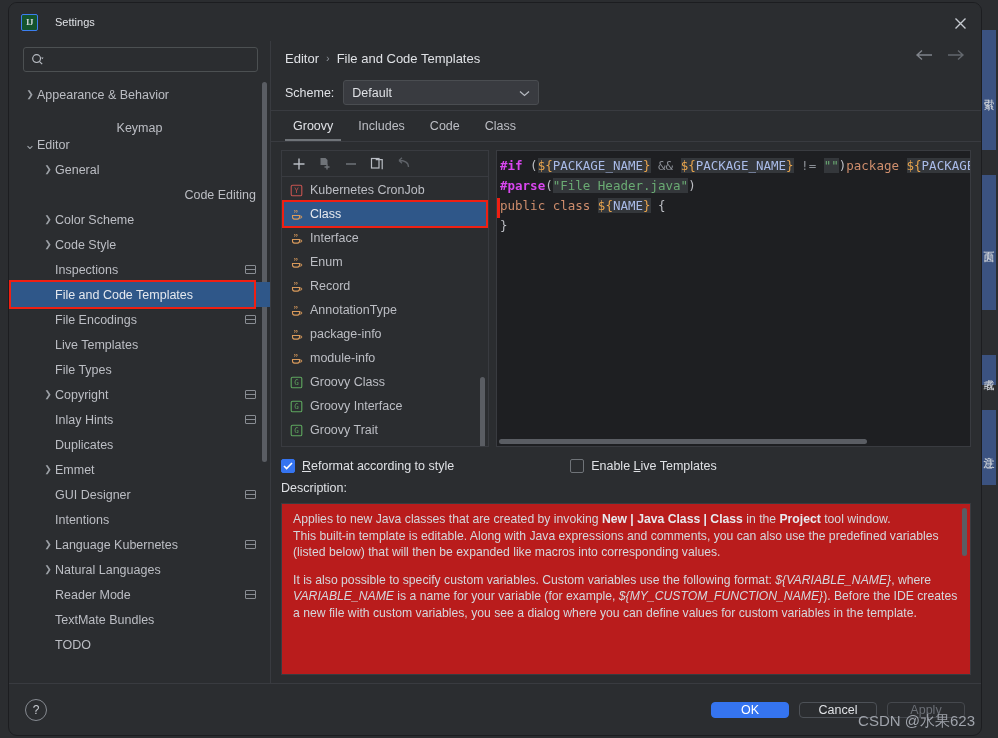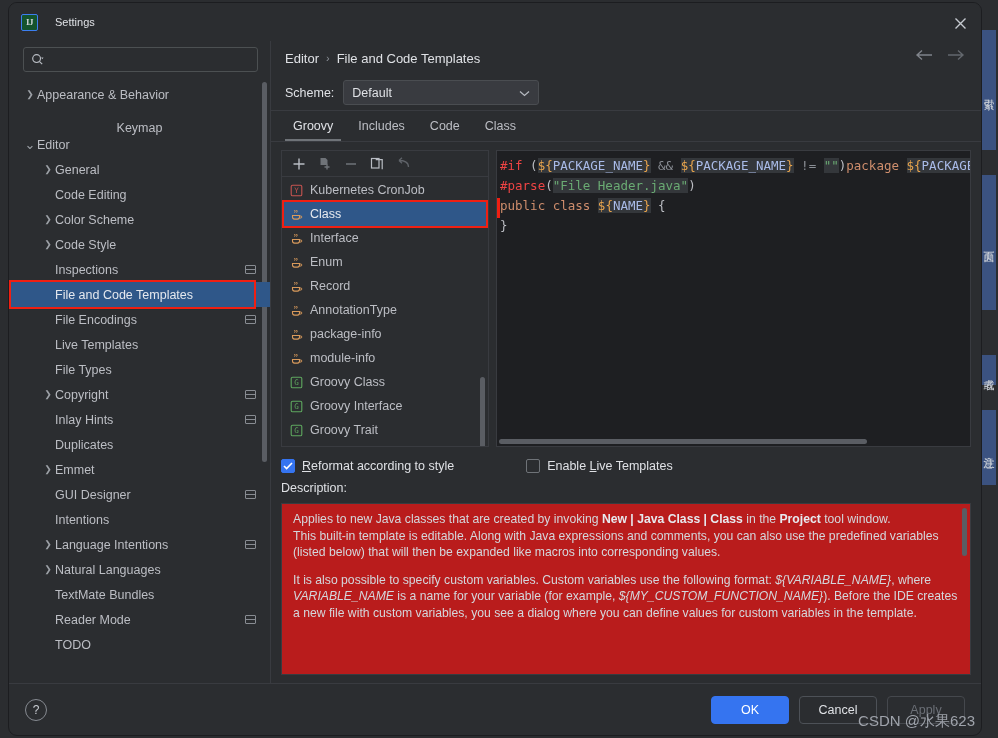--- a/index.html
+++ b/index.html
@@ -248,21 +248,21 @@
   }
   .caret-mark {
     position: absolute; left: 0; top: 47px;
     width: 3px; height: 20px; background: #f01f12;
   }
   .code-hscroll {
     position: absolute; left: 2px; bottom: 2px;
     height: 5px; width: 368px;
     background: #5a5d63; border-radius: 3px;
   }
-  .tok-dir   { color: #ef4444; font-weight: 400; }
+  .tok-dir   { color: #d946ef; font-weight: 700; }
   .tok-var   { color: #e8a44c; background: #34373b; }
   .tok-name  { color: #a9bbe8; background: #34373b; }
   .tok-op    { color: #8b8f96; }
   .tok-str   { color: #6aab73; }
   .tok-kw    { color: #cf8e6d; }
   .bg-hl     { background: #34373b; }
 
   
   .chk-row {
     flex: 0 0 30px; display: flex; align-items: center;
@@ -273,21 +273,21 @@
     font-size: 12.5px; color: #dfe1e5;
   }
   .chk .box {
     width: 14px; height: 14px; border-radius: 2px;
     border: 1px solid #6f7378; background: #2b2d30;
     margin-right: 7px; flex: 0 0 14px;
     display: flex; align-items: center; justify-content: center;
   }
   .chk.on .box { background: #3574f0; border-color: #3574f0; }
   .chk .mn { text-decoration: underline; }
-  .chk2 { margin-left: 72px; }
+  .chk2 { margin-left: 116px; }
 
   .desc-label {
     flex: 0 0 26px; font-size: 12.5px; color: #dfe1e5;
     padding-top: 4px;
   }
   .desc-box {
     flex: 0 0 172px;
     border: 1px solid #393b40;
     background: #b91c1c;
     margin-bottom: 8px;
@@ -313,21 +313,21 @@
     position: relative;
   }
   .help-btn {
     width: 22px; height: 22px; border-radius: 50%;
     border: 1px solid #868a91; color: #c8ccd2;
     display: flex; align-items: center; justify-content: center;
     font-size: 12px; cursor: pointer;
   }
   .btns { margin-left: auto; display: flex; gap: 10px; }
   .btn {
-    min-width: 78px; height: 28px; border-radius: 4px;
+    min-width: 78px; height: 16px; border-radius: 4px;
     display: flex; align-items: center; justify-content: center;
     font-size: 12.5px; cursor: pointer;
     border: 1px solid #4d5157; color: #dfe1e5; background: #2b2d30;
     padding: 0 14px;
   }
   .btn.primary { background: #3574f0; border-color: #3574f0; color: #fff; }
   .btn.disabled { color: #6b6f76; border-color: #45484d; cursor: default; }
 
   .watermark {
     position: absolute; right: 6px; bottom: 4px;
@@ -384,21 +384,21 @@
             <span class="lbl">Keymap</span>
           </div>
           <div class="tree-item" style="padding-left: 14px;">
             <span class="arrow" style="font-size: 13px;">⌄</span>
             <span class="lbl">Editor</span>
           </div>
           <div class="tree-item" style="padding-left: 32px;">
             <span class="arrow">❯</span>
             <span class="lbl">General</span>
           </div>
-          <div class="tree-item" style="padding-left: 32px;">
+          <div class="tree-item" style="padding-left: 32px; justify-content: flex-end;">
             <span class="arrow">&nbsp;</span>
             <span class="lbl">Code Editing</span>
           </div>
           <div class="tree-item" style="padding-left: 32px;">
             <span class="arrow">❯</span>
             <span class="lbl">Color Scheme</span>
           </div>
           <div class="tree-item" style="padding-left: 32px;">
             <span class="arrow">❯</span>
             <span class="lbl">Code Style</span>
@@ -447,35 +447,35 @@
             <span class="arrow">&nbsp;</span>
             <span class="lbl">GUI Designer</span>
             <span class="proj-badge"></span>
           </div>
           <div class="tree-item" style="padding-left: 32px;">
             <span class="arrow">&nbsp;</span>
             <span class="lbl">Intentions</span>
           </div>
           <div class="tree-item" style="padding-left: 32px;">
             <span class="arrow">❯</span>
-            <span class="lbl">Language Intentions</span>
+            <span class="lbl">Language Kubernetes</span>
             <span class="proj-badge"></span>
           </div>
           <div class="tree-item" style="padding-left: 32px;">
             <span class="arrow">❯</span>
             <span class="lbl">Natural Languages</span>
           </div>
           <div class="tree-item" style="padding-left: 32px;">
             <span class="arrow">&nbsp;</span>
-            <span class="lbl">TextMate Bundles</span>
-          </div>
-          <div class="tree-item" style="padding-left: 32px;">
-            <span class="arrow">&nbsp;</span>
             <span class="lbl">Reader Mode</span>
             <span class="proj-badge"></span>
+          </div>
+          <div class="tree-item" style="padding-left: 32px;">
+            <span class="arrow">&nbsp;</span>
+            <span class="lbl">TextMate Bundles</span>
           </div>
           <div class="tree-item" style="padding-left: 32px;">
             <span class="arrow">&nbsp;</span>
             <span class="lbl">TODO</span>
           </div>
         </div>
     </div>
 
     <div class="rightpane">
 

